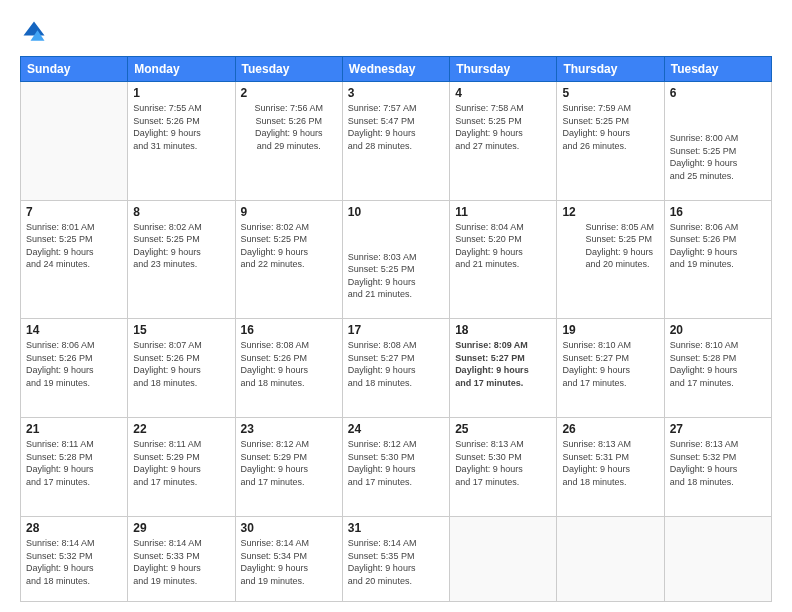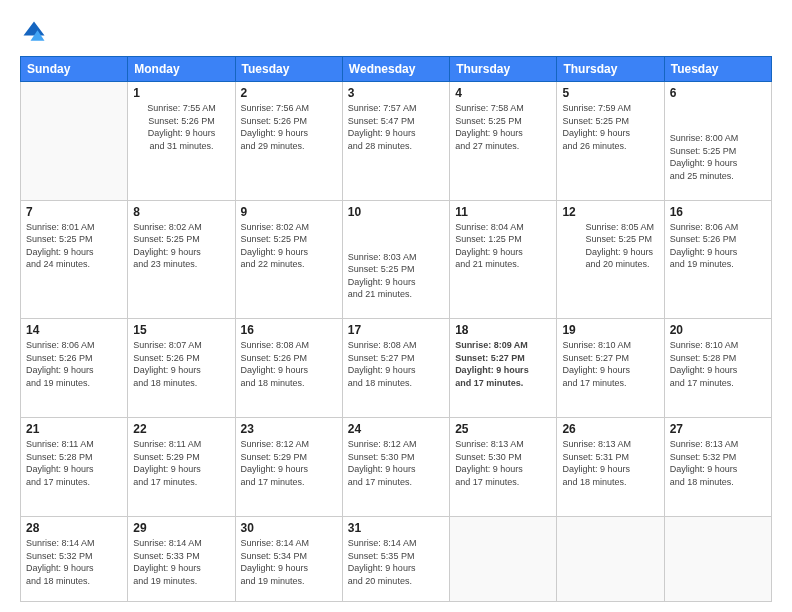--- a/index.html
+++ b/index.html
@@ -130,28 +130,28 @@
           <th>Thursday</th>
           <th>Thursday</th>
           <th>Tuesday</th>
         </tr>
     </thead>
     <tbody id="calendar-body">
     <tr>
           <td class="empty"></td>
           <td>
             <span class="day-number">1</span>
-            <div class="day-info" style="white-space: pre-line; text-align: center;">Sunrise: 7:55 AM
+            <div class="day-info" style="white-space: pre-line;">Sunrise: 7:55 AM
 Sunset: 5:26 PM
 Daylight: 9 hours
 and 31 minutes.</div>
           </td>
           <td>
             <span class="day-number">2</span>
-            <div class="day-info" style="white-space: pre-line;">Sunrise: 7:56 AM
+            <div class="day-info" style="white-space: pre-line; text-align: center;">Sunrise: 7:56 AM
 Sunset: 5:26 PM
 Daylight: 9 hours
 and 29 minutes.</div>
           </td>
           <td>
             <span class="day-number">3</span>
             <div class="day-info" style="white-space: pre-line;">Sunrise: 7:57 AM
 Sunset: 5:47 PM
 Daylight: 9 hours
 and 28 minutes.</div>
@@ -203,21 +203,21 @@
           <td>
             <span class="day-number">10</span>
             <div class="day-info" style="white-space: pre-line; margin-top: 32px;">Sunrise: 8:03 AM
 Sunset: 5:25 PM
 Daylight: 9 hours
 and 21 minutes.</div>
           </td>
           <td>
             <span class="day-number">11</span>
             <div class="day-info" style="white-space: pre-line;">Sunrise: 8:04 AM
-Sunset: 1:25 PM
+Sunset: 5:20 PM
 Daylight: 9 hours
 and 21 minutes.</div>
           </td>
           <td>
             <span class="day-number">12</span>
             <div class="day-info" style="white-space: pre-line; margin-left: 23px;">Sunrise: 8:05 AM
 Sunset: 5:25 PM
 Daylight: 9 hours
 and 20 minutes.</div>
           </td>

